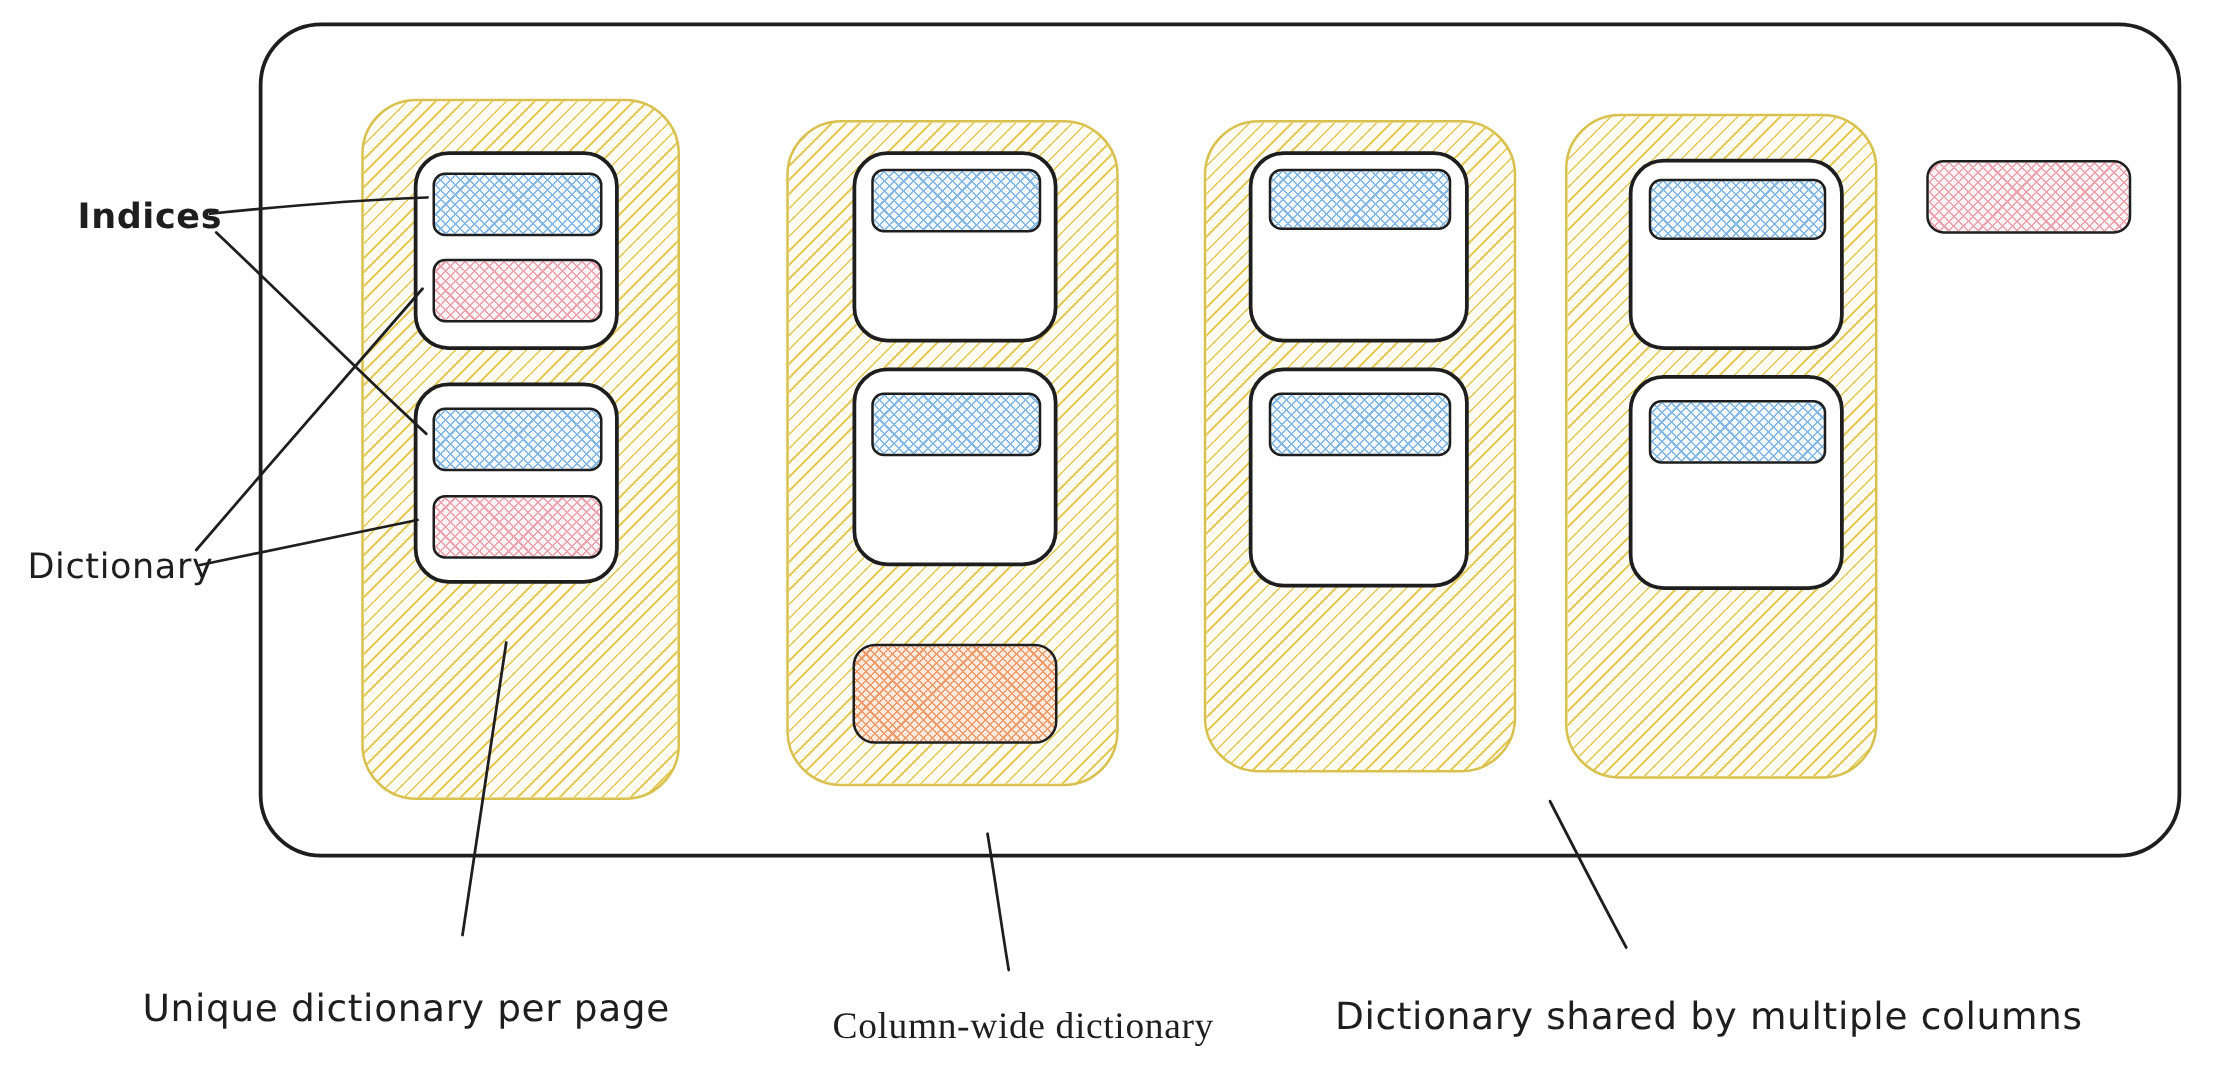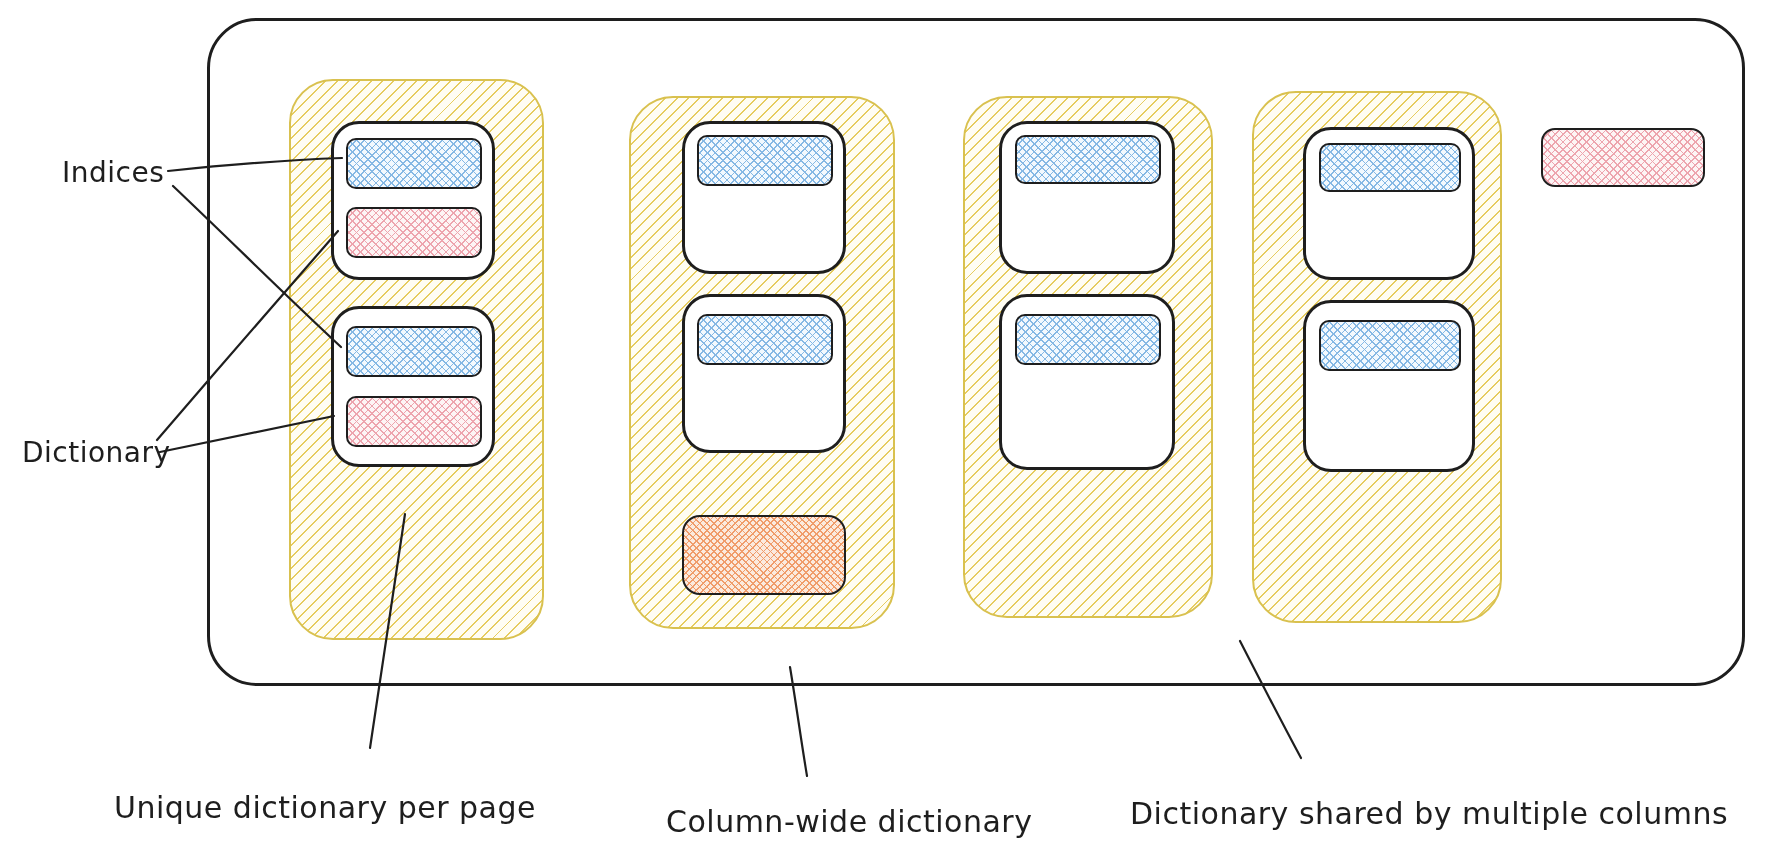--- a/index.html
+++ b/index.html
@@ -82,32 +82,32 @@
     border: 2.5px solid var(--stroke, #1e1e1e);
     border-radius: 14px;
   }
 
   .label {
     position: absolute;
     font-size: 28px;
     letter-spacing: 0.5px;
     white-space: nowrap;
   }
-  .label-indices    { left: 62px;  top: 156px; }
+  .label-indices    { left: 62px;  top: 156px; font-weight: bold; }
   .label-dictionary { left: 22px;  top: 436px; }
 
   .caption {
     position: absolute;
     font-size: 30px;
     letter-spacing: 0.5px;
     white-space: nowrap;
   }
   .caption-unique { left: 114px;  top: 790px; }
-  .caption-column { left: 666px;  top: 804px; }
-  .caption-shared { left: 1130px; top: 796px; }
+  .caption-column { left: 666px;  top: 804px; font-family: Liberation Serif, serif; }
+  .caption-shared { left: 1068px; top: 796px; }
 
   svg.connectors {
     position: absolute;
     left: 0; top: 0;
     width: 1777px; height: 866px;
     pointer-events: none;
   }
   svg.connectors path {
     fill: none;
     stroke: var(--stroke, #1e1e1e);

